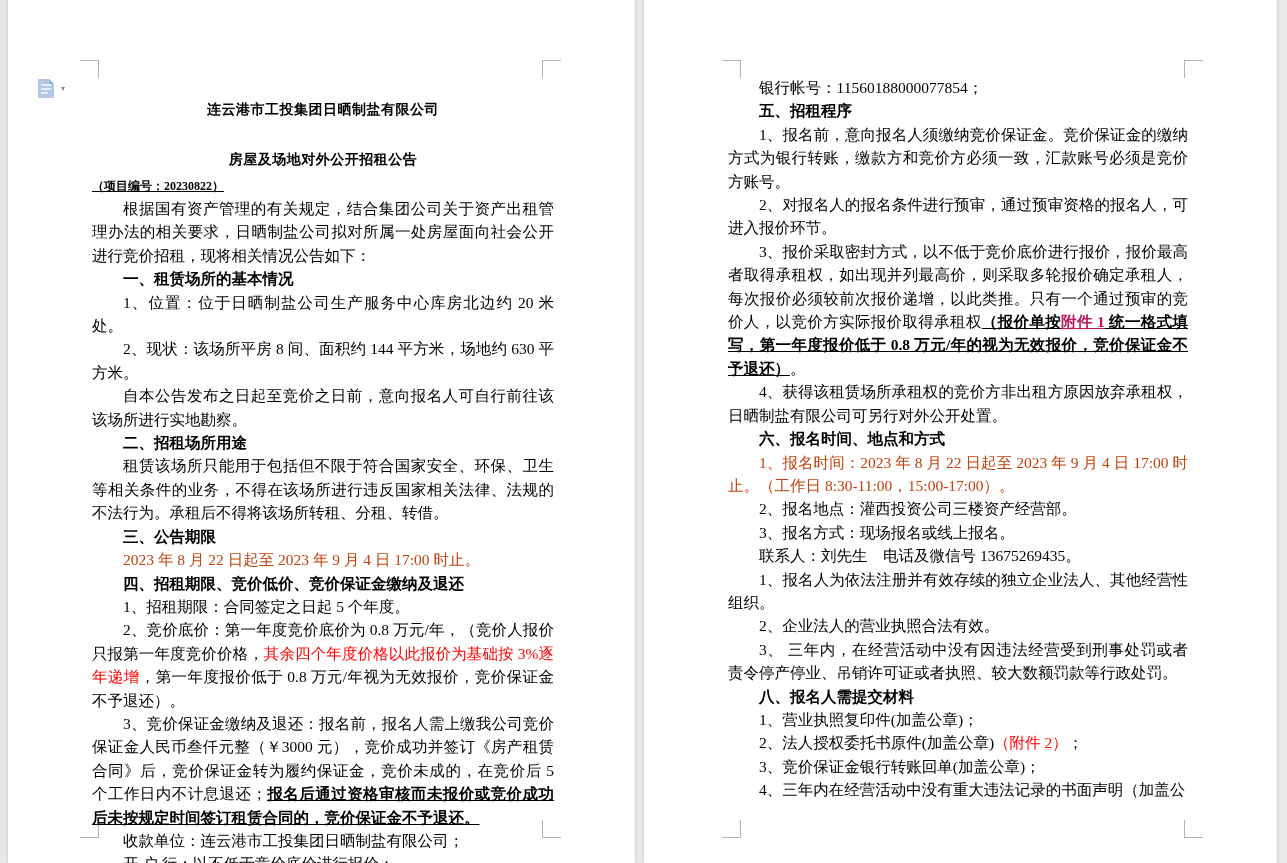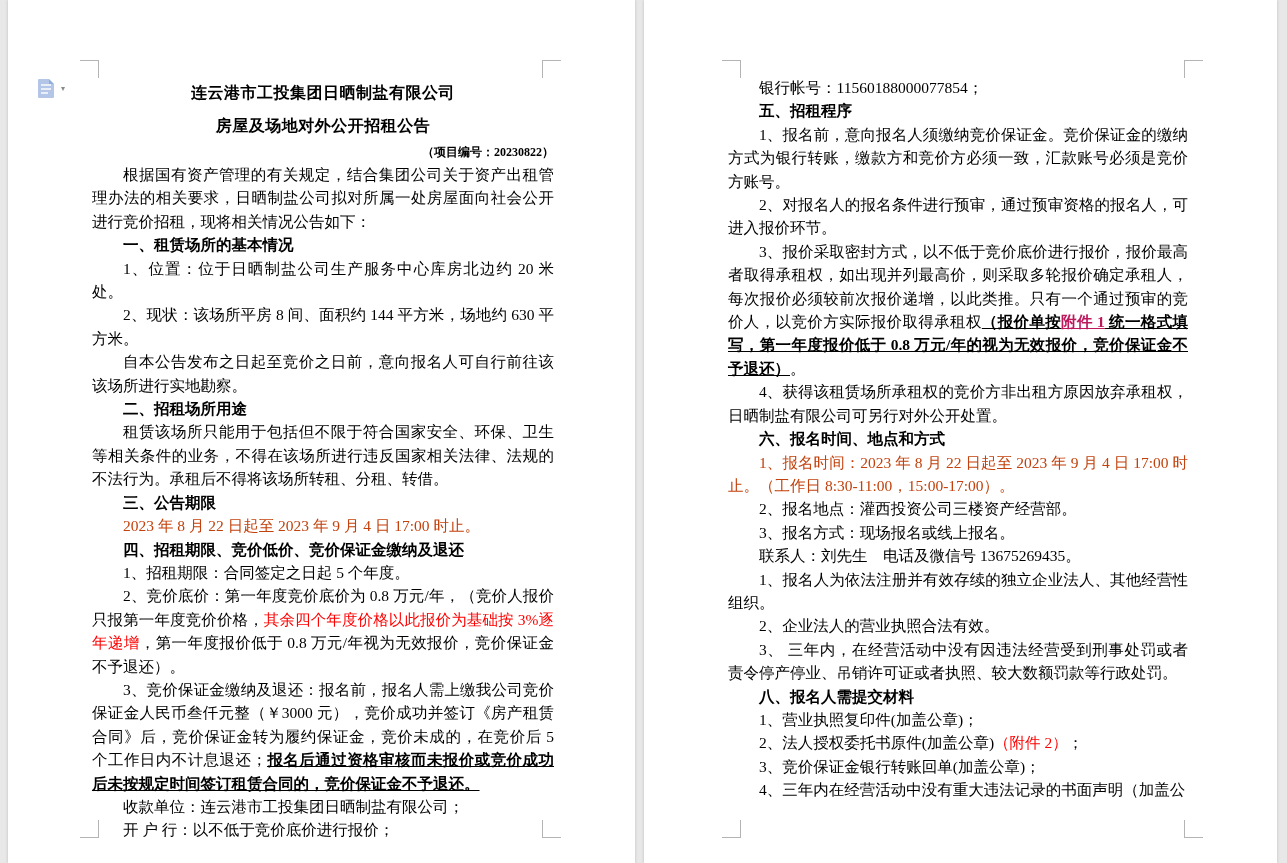--- a/index.html
+++ b/index.html
@@ -15,22 +15,22 @@
   }
   #page1{left:8px;width:627px;}
   #page2{left:644px;width:633px;}
   .content{
     position:absolute;top:76px;
     font-size:15.5px;line-height:23.4px;color:#000;
   }
   #page1 .content{left:84px;width:462px;}
   #page2 .content{left:84px;width:460px;}
   .para{text-indent:2em;text-align:justify;margin:0;}
-  .para.title{text-align:center;text-indent:0;font-weight:bold;font-size:16px;line-height:33px;letter-spacing:.5px;}
-  .para.projno{text-align:right;text-indent:0;font-weight:bold;font-size:12px;line-height:21px;}
+  .para.title{text-align:center;text-indent:0;font-weight:bold;font-size:14px;line-height:33px;letter-spacing:.5px;margin-top:17px;}
+  .para.projno{text-align:left;text-indent:0;font-weight:bold;font-size:12px;line-height:21px;text-decoration:underline;}
   .para.heading{font-weight:bold;}
   .para.blue{color:#c2410c;}
   .run.red{color:#ff0000;}
   .run.boldu{font-weight:bold;text-decoration:underline;}
   .run.boldu-red{font-weight:bold;text-decoration:underline;color:#be185d;}
   
   .mark{position:absolute;width:18px;height:17px;}
   .mark.tl{border-top:1px solid #b4b4b4;border-right:1px solid #b4b4b4;}
   .mark.tr{border-top:1px solid #b4b4b4;border-left:1px solid #b4b4b4;}
   .mark.bl{border-bottom:1px solid #b4b4b4;border-right:1px solid #b4b4b4;}

